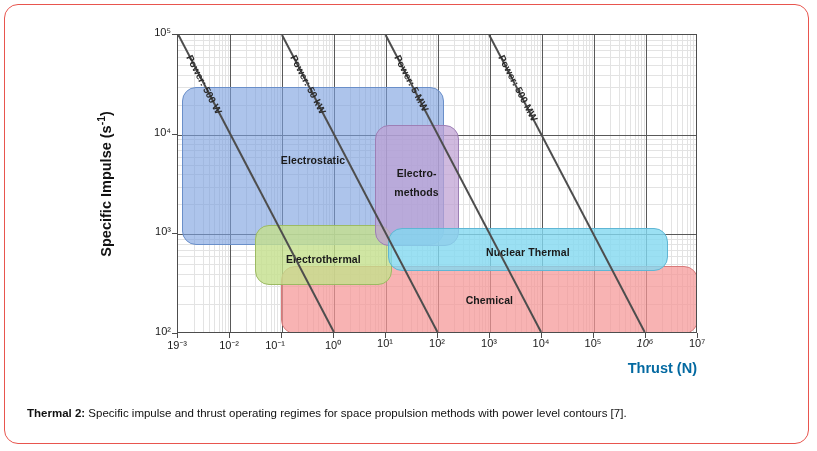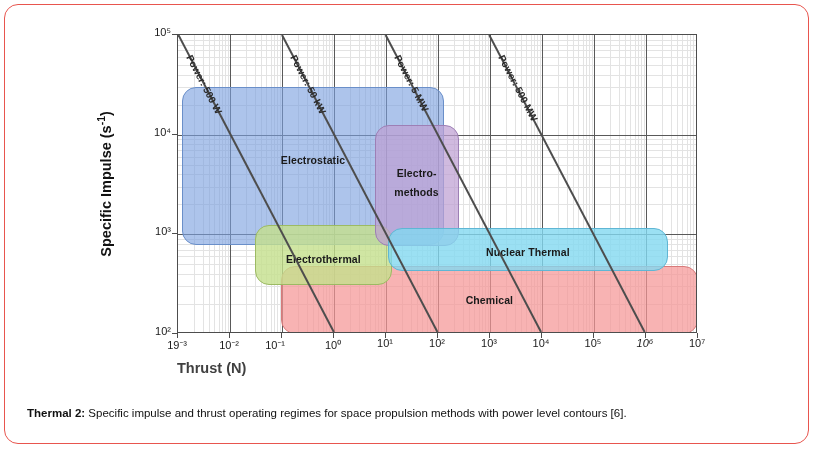--- a/index.html
+++ b/index.html
@@ -48,22 +48,22 @@
 
   
   .xtick-label{position:absolute;top:332px;font-size:11px;color:#1a1a1a;
     text-align:center;width:44px;}
   .ytick-label{position:absolute;left:124px;font-size:11px;color:#1a1a1a;
     text-align:right;width:42px;}
   .tickmark-x{position:absolute;width:1px;height:5px;background:#4d4d4d;top:328px;}
   .tickmark-y{position:absolute;height:1px;width:5px;background:#4d4d4d;left:167px;}
 
   #x-axis-title{
-    position:absolute;left:172px;top:355px;width:520px;text-align:left;
-    font-size:14.5px;font-weight:bold;color:#404040;
+    position:absolute;left:172px;top:355px;width:520px;text-align:right;
+    font-size:14.5px;font-weight:bold;color:#0369a1;
   }
   #y-axis-title{
     position:absolute;left:-15px;top:170px;width:230px;text-align:center;
     font-size:14.5px;font-weight:bold;color:#111;
     transform:rotate(-90deg);transform-origin:50% 50%;
   }
   #caption{
     position:absolute;left:22px;top:401px;width:760px;
     font-size:11.5px;color:#111;line-height:1.35;
   }
@@ -264,16 +264,16 @@
 
     <div id="x-axis-title">Thrust (N)</div>
 
     <div id="y-axis-title">
       Specific Impulse (s<sup>-1</sup>)
     </div>
 
   </div>
 
   <div id="caption">
-    <b>Thermal 2:</b><span> Specific impulse and thrust operating regimes for space propulsion methods with power level contours [6].</span>
+    <b>Thermal 2:</b><span> Specific impulse and thrust operating regimes for space propulsion methods with power level contours [7].</span>
   </div>
 
 </div>
 
 </body></html>

